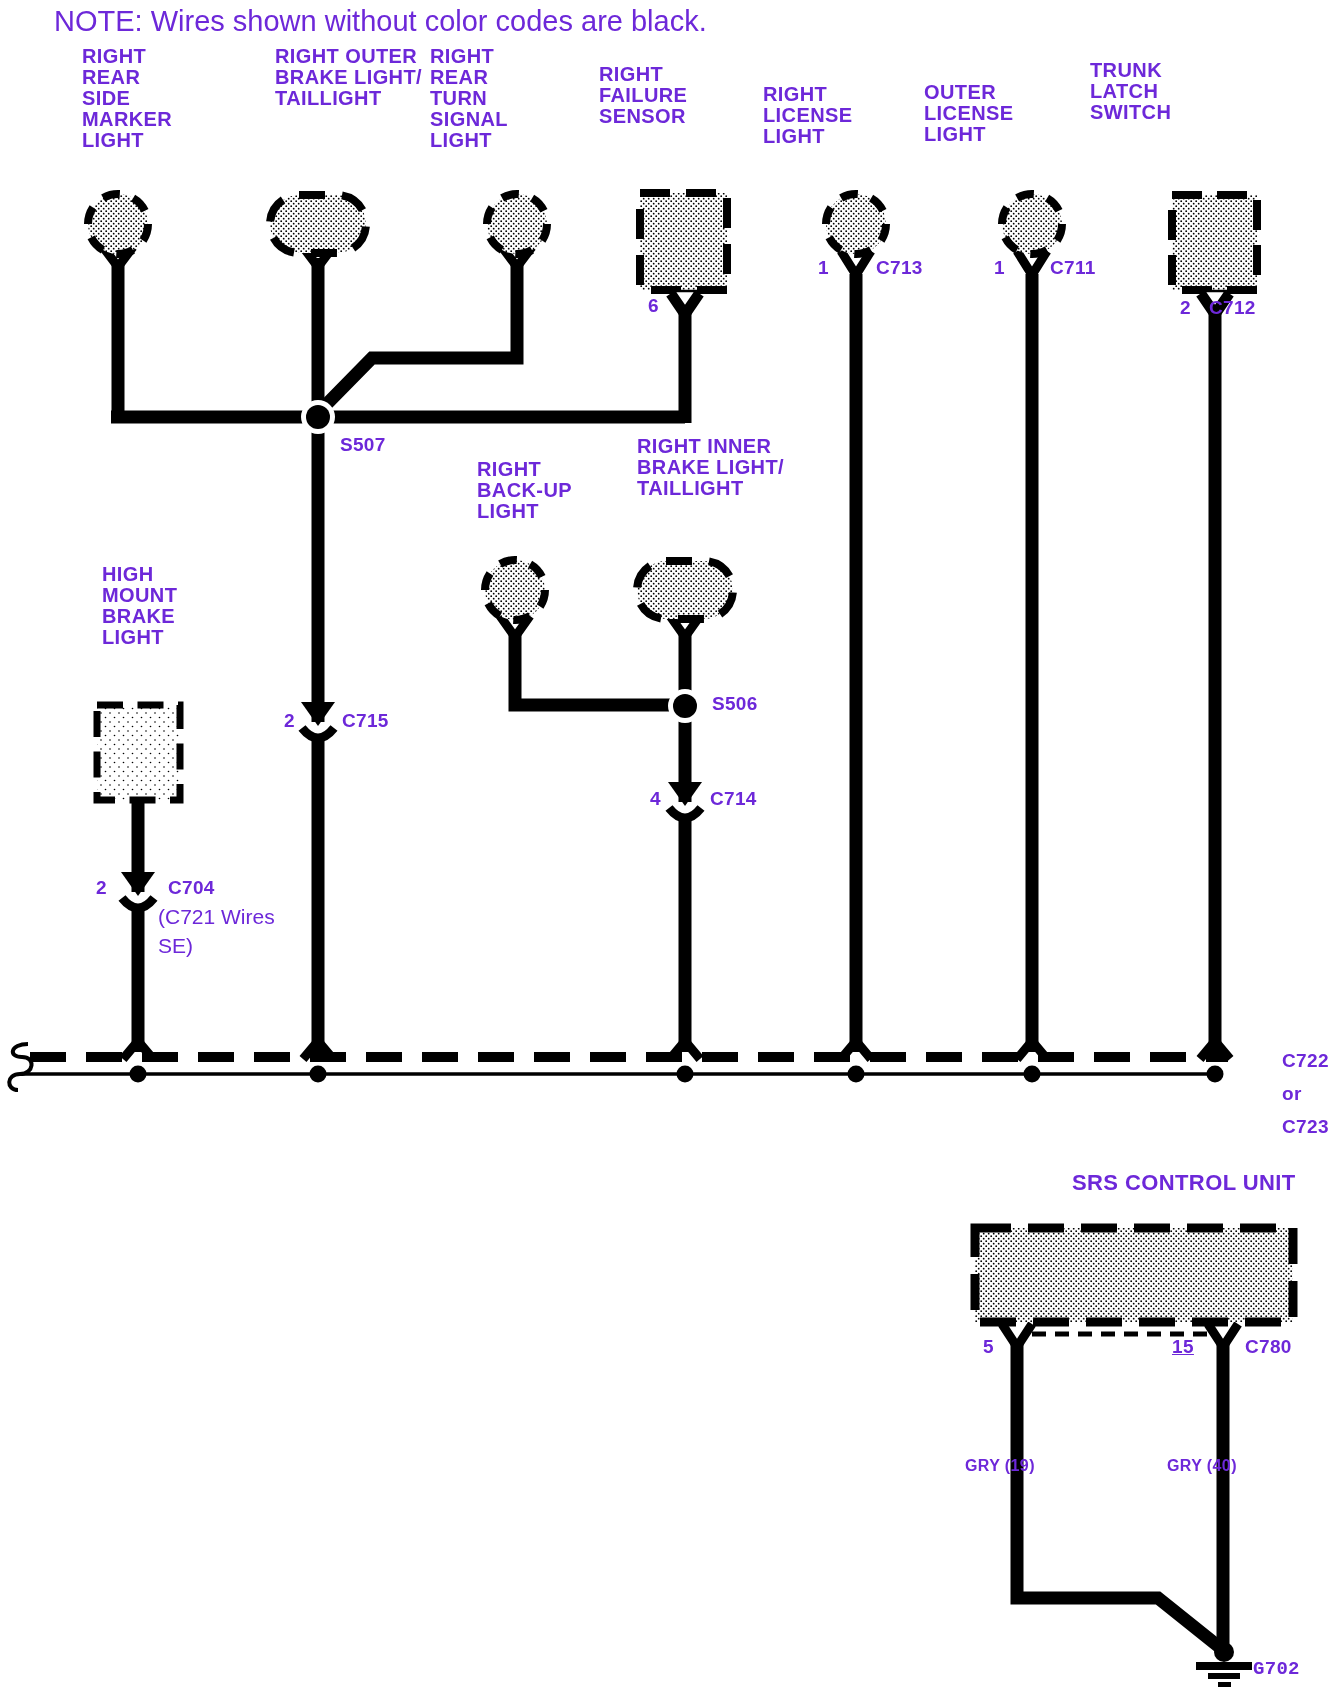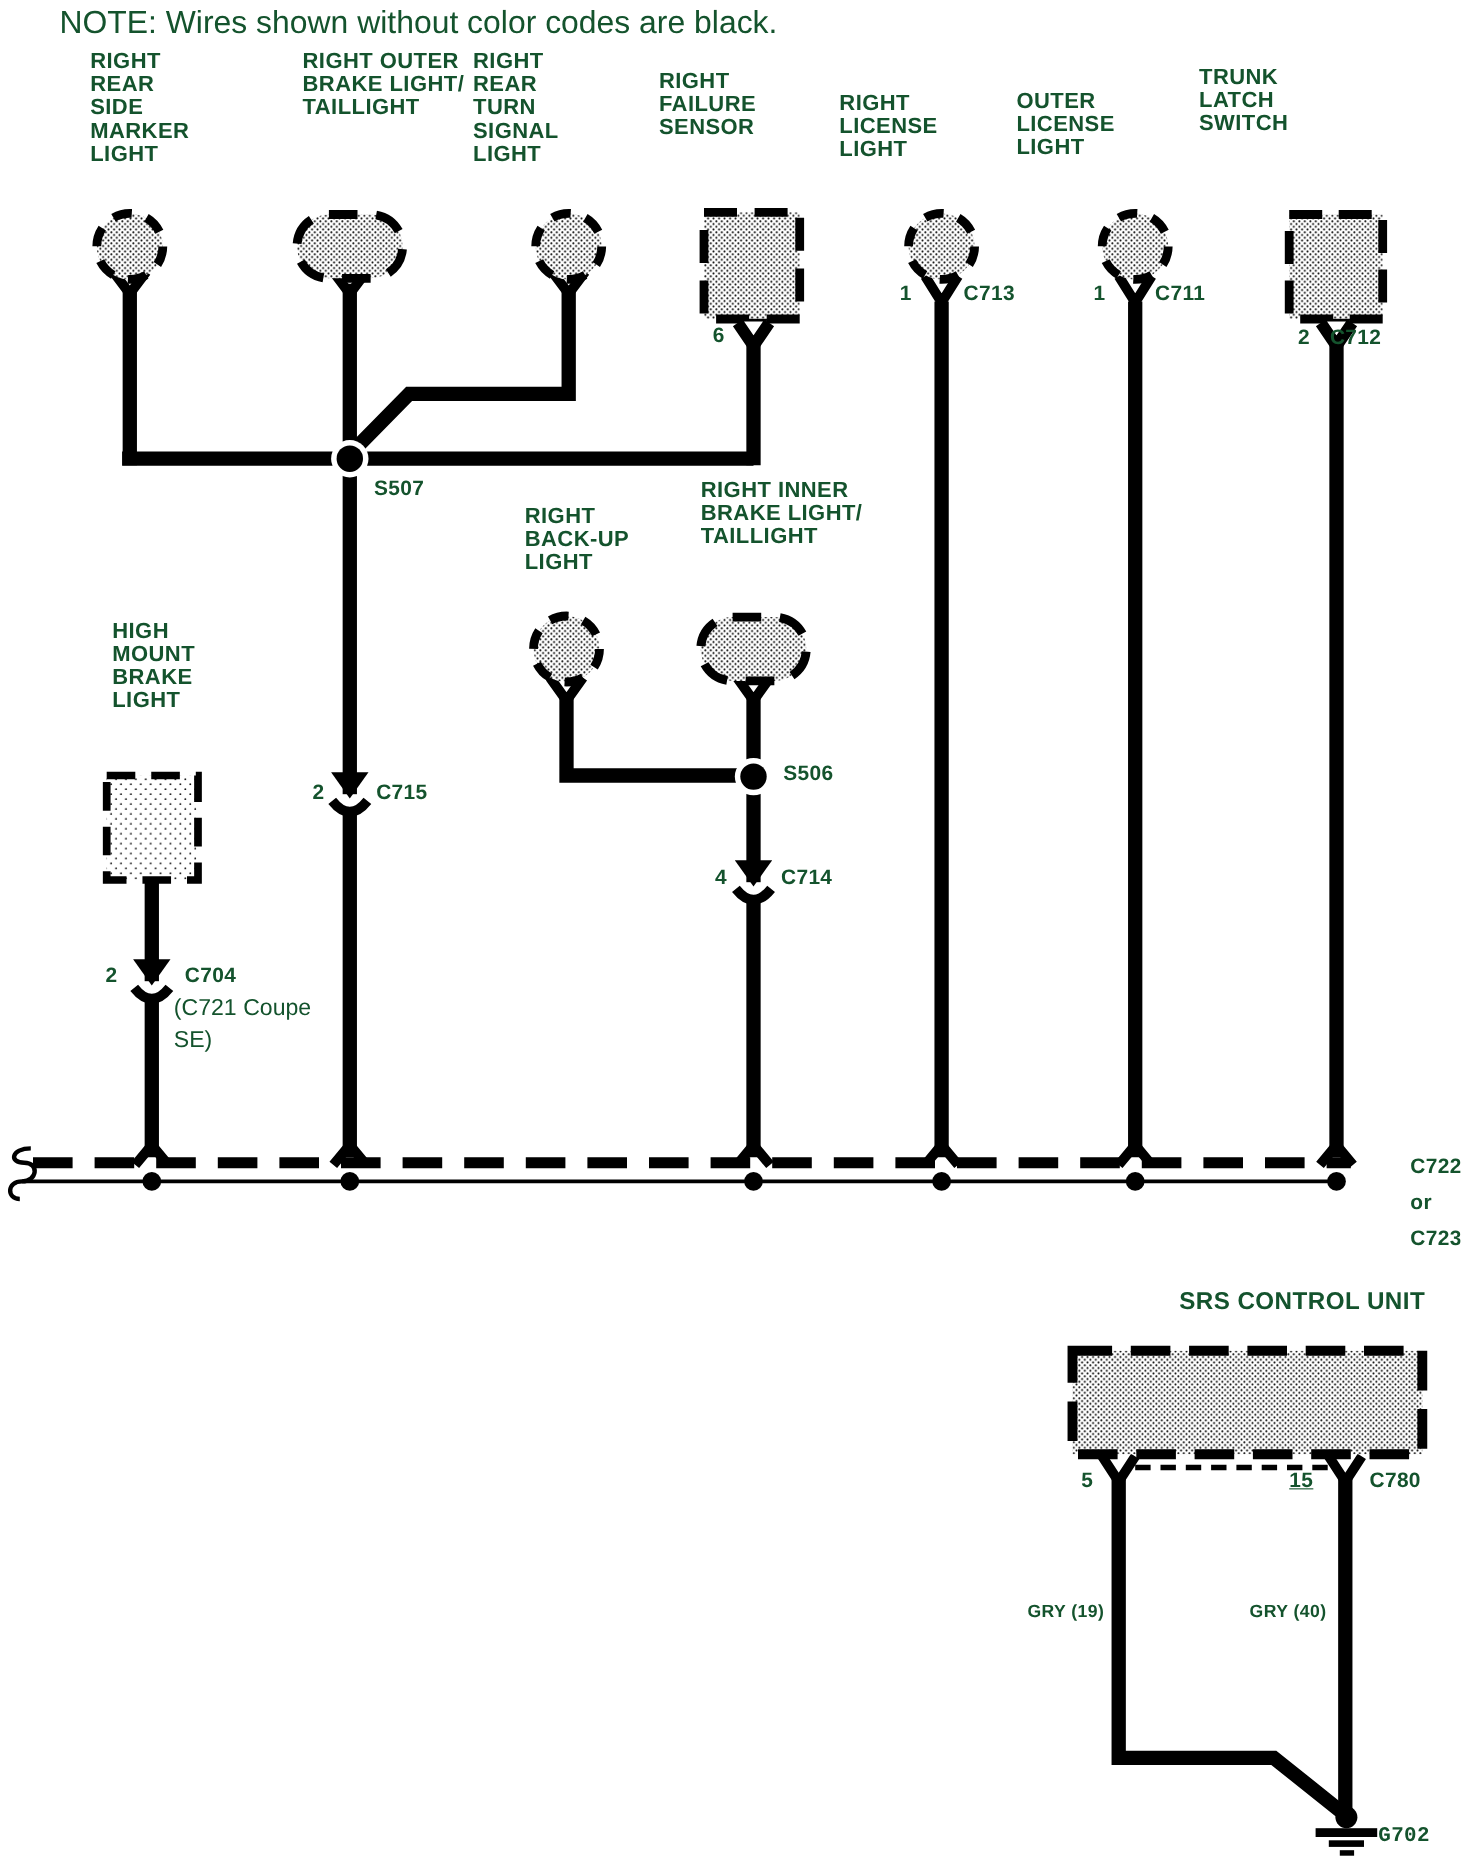--- a/index.html
+++ b/index.html
@@ -3,27 +3,27 @@
 <meta charset="utf-8">
 <style>
   html,body{margin:0;padding:0;background:#fff;}
   .diagram{
     position:relative;width:1328px;height:1690px;background:#fff;
     font-family:"Liberation Sans",sans-serif;color:#000;overflow:hidden;
   }
   .layer{position:absolute;left:0;top:0;}
   .lbl{
     position:absolute;font:700 20px/21px "Liberation Sans",sans-serif;
-    letter-spacing:.4px;white-space:pre-line;color:#14532d;
+    letter-spacing:.4px;white-space:pre-line;color:#6d28d9;
   }
   .note{font:400 29px/34px "Liberation Sans",sans-serif;letter-spacing:0;}
   .cname{font:700 19px/22px "Liberation Sans",sans-serif;letter-spacing:.3px;white-space:pre-line;}
   .pin{font:700 19px/22px "Liberation Sans",sans-serif;}
   .plain{font:400 21px/29px "Liberation Sans",sans-serif;letter-spacing:0;white-space:pre-line;}
-  .gry{font:700 16px/18px "Liberation Sans",sans-serif;}
+  .gry{font:700 16px/18px "Liberation Sans",sans-serif;margin-left:31px;}
   .buslbl{font:700 19px/33px "Liberation Sans",sans-serif;white-space:pre-line;}
 </style>
 </head>
 <body>
 
 <div class="diagram">
 
   <svg class="layer" width="1328" height="1690" viewBox="0 0 1328 1690">
     <defs>
       <pattern id="stip" width="5" height="5" patternUnits="userSpaceOnUse">
@@ -197,21 +197,21 @@
   <div class="lbl pin" style="left:648px;top:295px;">6</div>
 
   <div class="lbl cname" style="left:340px;top:434px;">S507</div>
   <div class="lbl pin" style="left:284px;top:710px;">2</div>
   <div class="lbl cname" style="left:342px;top:710px;">C715</div>
   <div class="lbl cname" style="left:712px;top:693px;">S506</div>
   <div class="lbl pin" style="left:650px;top:788px;">4</div>
   <div class="lbl cname" style="left:710px;top:788px;">C714</div>
   <div class="lbl pin" style="left:96px;top:877px;">2</div>
   <div class="lbl cname" style="left:168px;top:877px;">C704</div>
-  <div class="lbl plain" style="left:158px;top:902px;">(C721 Coupe
+  <div class="lbl plain" style="left:158px;top:902px;">(C721 Wires
 SE)</div>
 
   <div class="lbl buslbl" style="left:1240px;top:1044px;margin-left:42px;">C722
 or
 C723</div>
 
   <div class="lbl pin" style="left:983px;top:1336px;">5</div>
   <div class="lbl pin" style="left:1172px;top:1336px;text-decoration:underline;">15</div>
   <div class="lbl cname" style="left:1245px;top:1336px;">C780</div>
 

